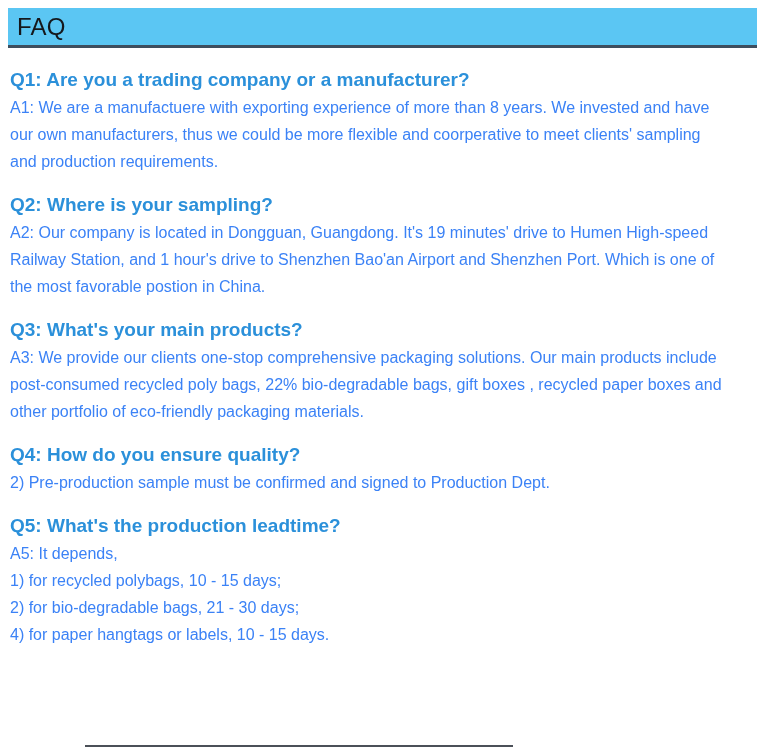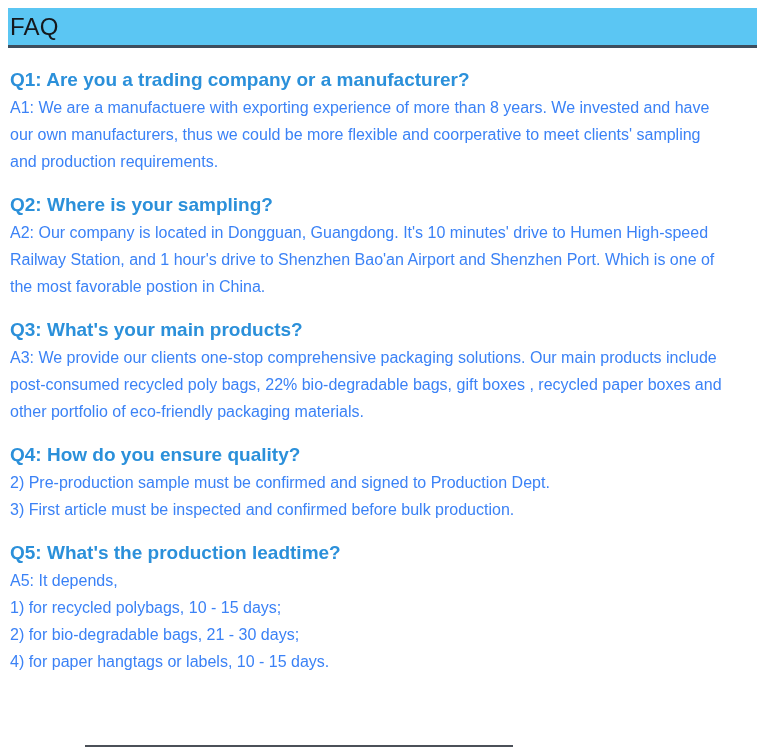--- a/index.html
+++ b/index.html
@@ -11,21 +11,21 @@
     overflow: hidden;
     position: relative;
   }
   .banner {
     margin: 8px 8px 0 8px;
     height: 40px;
     background: #5bc6f3;
     border-bottom: 3px solid #3e4e5e;
     display: flex;
     align-items: center;
-    padding-left: 2px;
+    padding-left: 9px;
   }
   .banner-title {
     font-size: 24px;
     font-weight: 500;
     color: #15181c;
     letter-spacing: 0.2px;
   }
   .faq-content {
     padding: 0 34px 0 10px;
   }
@@ -62,32 +62,31 @@
 
 <main class="faq-content">
 
   <section class="faq-section">
     <h2 class="faq-question">Q1: Are you a trading company or a manufacturer?</h2>
     <p class="faq-answer">A1: We are a manufactuere with exporting experience of more than 8 years. We invested and have our own manufacturers, thus we could be more flexible and coorperative to meet clients' sampling and production requirements.</p>
   </section>
 
   <section class="faq-section">
     <h2 class="faq-question">Q2: Where is your sampling?</h2>
-    <p class="faq-answer">A2: Our company is located in Dongguan, Guangdong. It's 10 minutes' drive to Humen High-speed Railway Station, and 1 hour's drive to Shenzhen Bao'an Airport and Shenzhen Port. Which is one of the most favorable postion in China.</p>
+    <p class="faq-answer">A2: Our company is located in Dongguan, Guangdong. It's 19 minutes' drive to Humen High-speed Railway Station, and 1 hour's drive to Shenzhen Bao'an Airport and Shenzhen Port. Which is one of the most favorable postion in China.</p>
   </section>
 
   <section class="faq-section">
     <h2 class="faq-question">Q3: What's your main products?</h2>
     <p class="faq-answer">A3: We provide our clients one-stop comprehensive packaging solutions. Our main products include post-consumed recycled poly bags, 22% bio-degradable bags, gift boxes , recycled paper boxes and other portfolio of eco-friendly packaging materials.</p>
   </section>
 
   <section class="faq-section">
     <h2 class="faq-question">Q4: How do you ensure quality?</h2>
     <p class="faq-answer">2) Pre-production sample must be confirmed and signed to Production Dept.</p>
-    <p class="faq-answer">3) First article must be inspected and confirmed before bulk production.</p>
   </section>
 
   <section class="faq-section">
     <h2 class="faq-question">Q5: What's the production leadtime?</h2>
     <p class="faq-answer">A5: It depends,</p>
     <p class="faq-answer">1) for recycled polybags, 10 - 15 days;</p>
     <p class="faq-answer">2) for bio-degradable bags, 21 - 30 days;</p>
     <p class="faq-answer">4) for paper hangtags or labels, 10 - 15 days.</p>
   </section>
 

